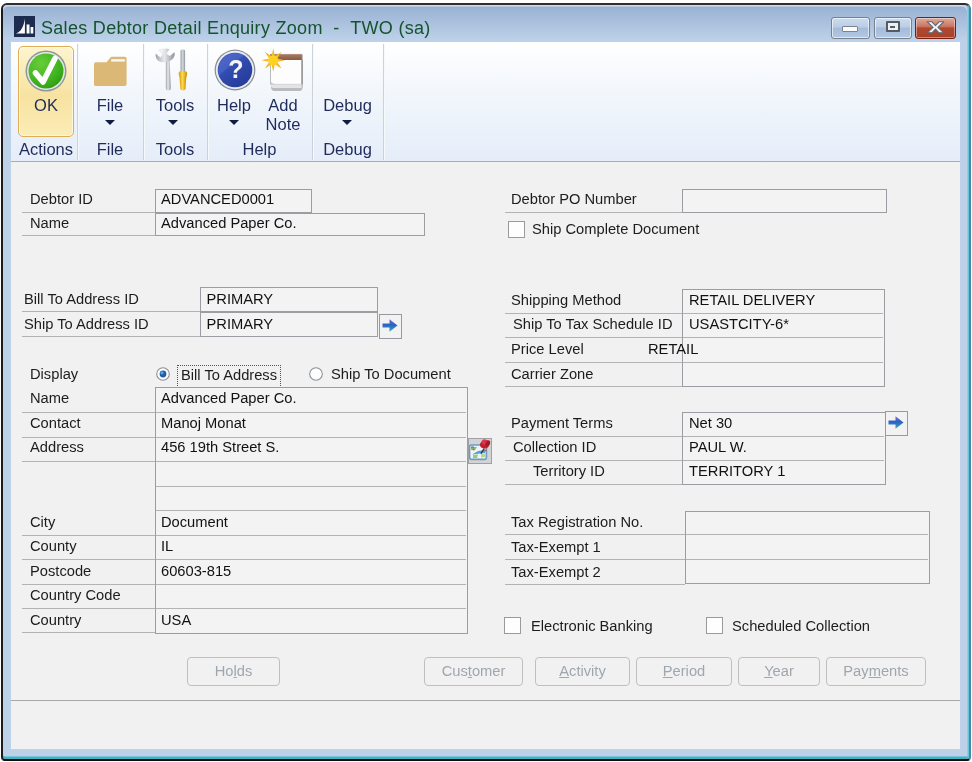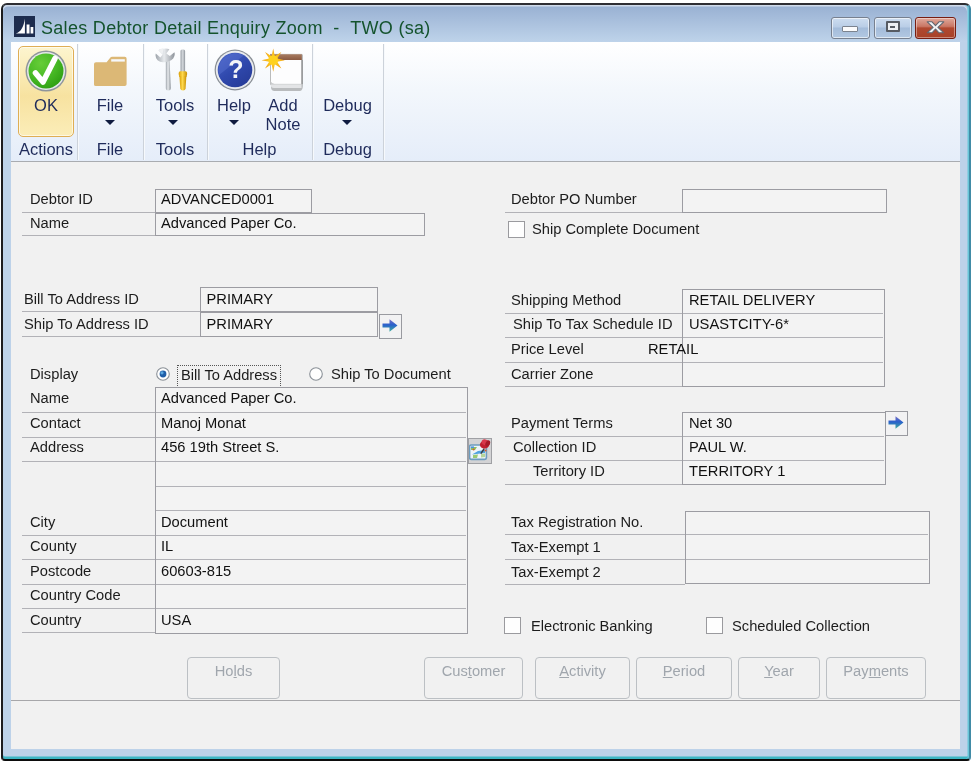--- a/index.html
+++ b/index.html
@@ -20,21 +20,21 @@
 .glabel{position:absolute;top:139.5px;font-size:16.5px;color:#1f2b5b;text-align:center;}
 .blabel{position:absolute;top:95.5px;font-size:16.5px;color:#1f2b5b;text-align:center;line-height:19px;}
 .darr{position:absolute;width:0;height:0;border-left:5px solid transparent;border-right:5px solid transparent;border-top:5px solid #0f1b40;}
 
 .flabel{position:absolute;font-size:14.7px;color:#1c1c1c;white-space:nowrap;}
 .fval{position:absolute;font-size:14.7px;color:#111;white-space:nowrap;}
 .fbox{position:absolute;border:1px solid #9c9ca2;background:#f3f3f3;}
 .uline{position:absolute;height:1px;background:#b2b2b7;}
 .grayline{position:absolute;height:1px;background:#a7a7aa;}
 .chk{position:absolute;width:14.5px;height:14.5px;border:1px solid #9a9a9e;background:#fefefe;}
-.btn{position:absolute;top:657px;height:42px;border:1px solid #bcc0c4;border-radius:4px;background:#f1f1f1;color:#a0a6ad;font-size:14.7px;text-align:center;line-height:27px;box-sizing:border-box;}
+.btn{position:absolute;top:657px;height:29px;border:1px solid #bcc0c4;border-radius:4px;background:#f1f1f1;color:#a0a6ad;font-size:14.7px;text-align:center;line-height:27px;box-sizing:border-box;}
 .btn u{text-decoration:underline;}
 </style></head>
 <body>
 <div class="page">
   <div class="winborder"></div>
   <div class="titlebar"></div>
 
   <svg class="abs" style="left:14px;top:16px" width="21" height="21">
     <rect x="0" y="0" width="21" height="21" fill="#1d2c4e"></rect>
     <path d="M1.8 17.6 C7.2 16 9.8 10.5 10.9 2.6 L10.9 17.6 Z" fill="#fff"></path>

